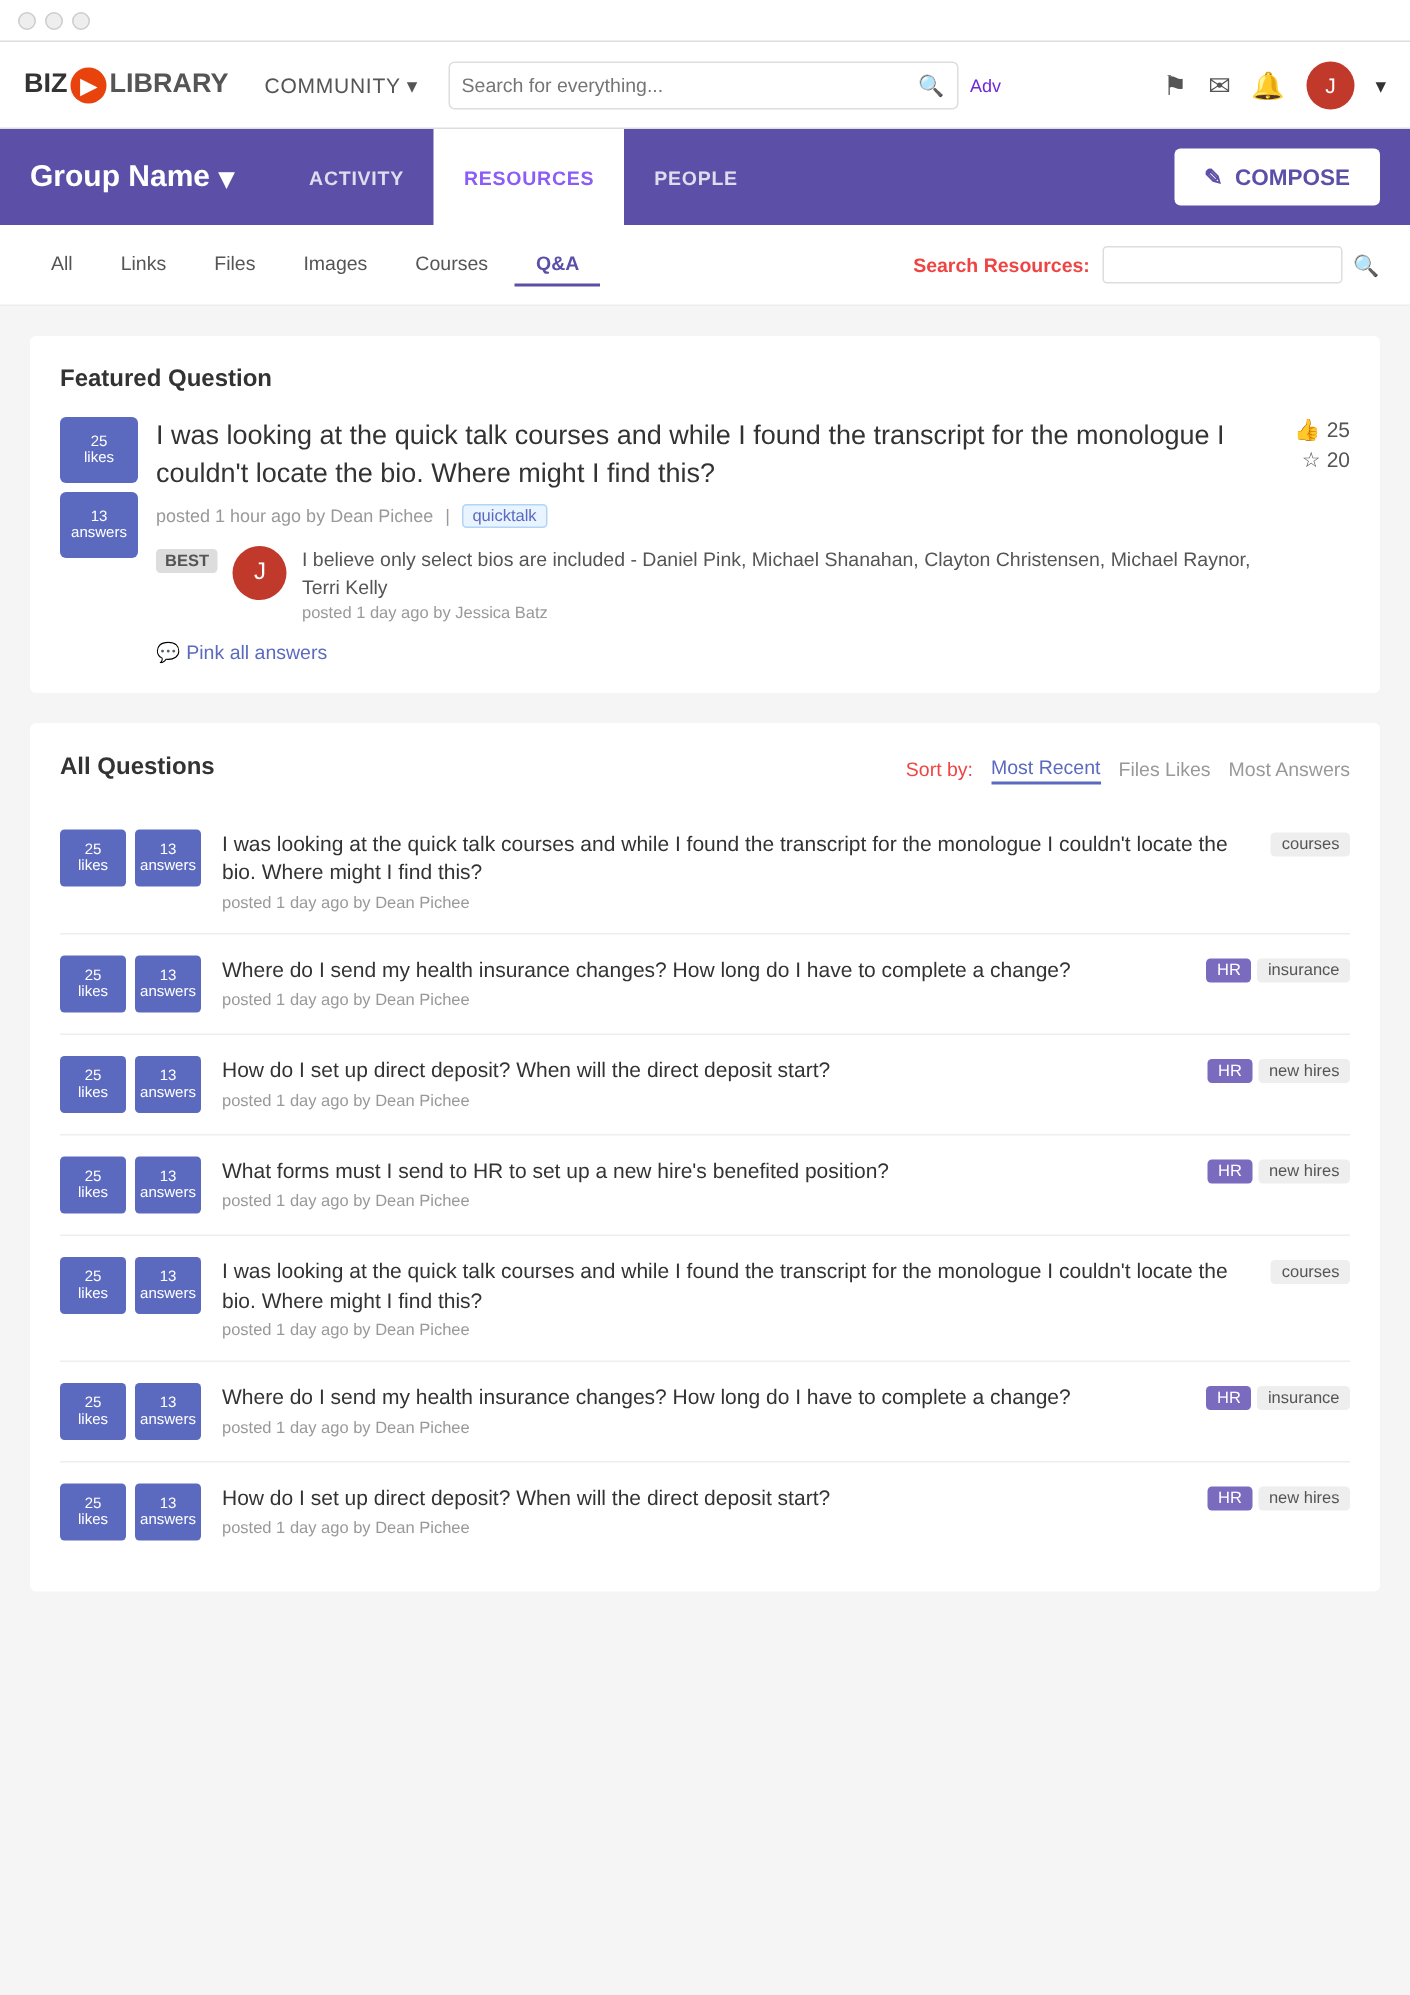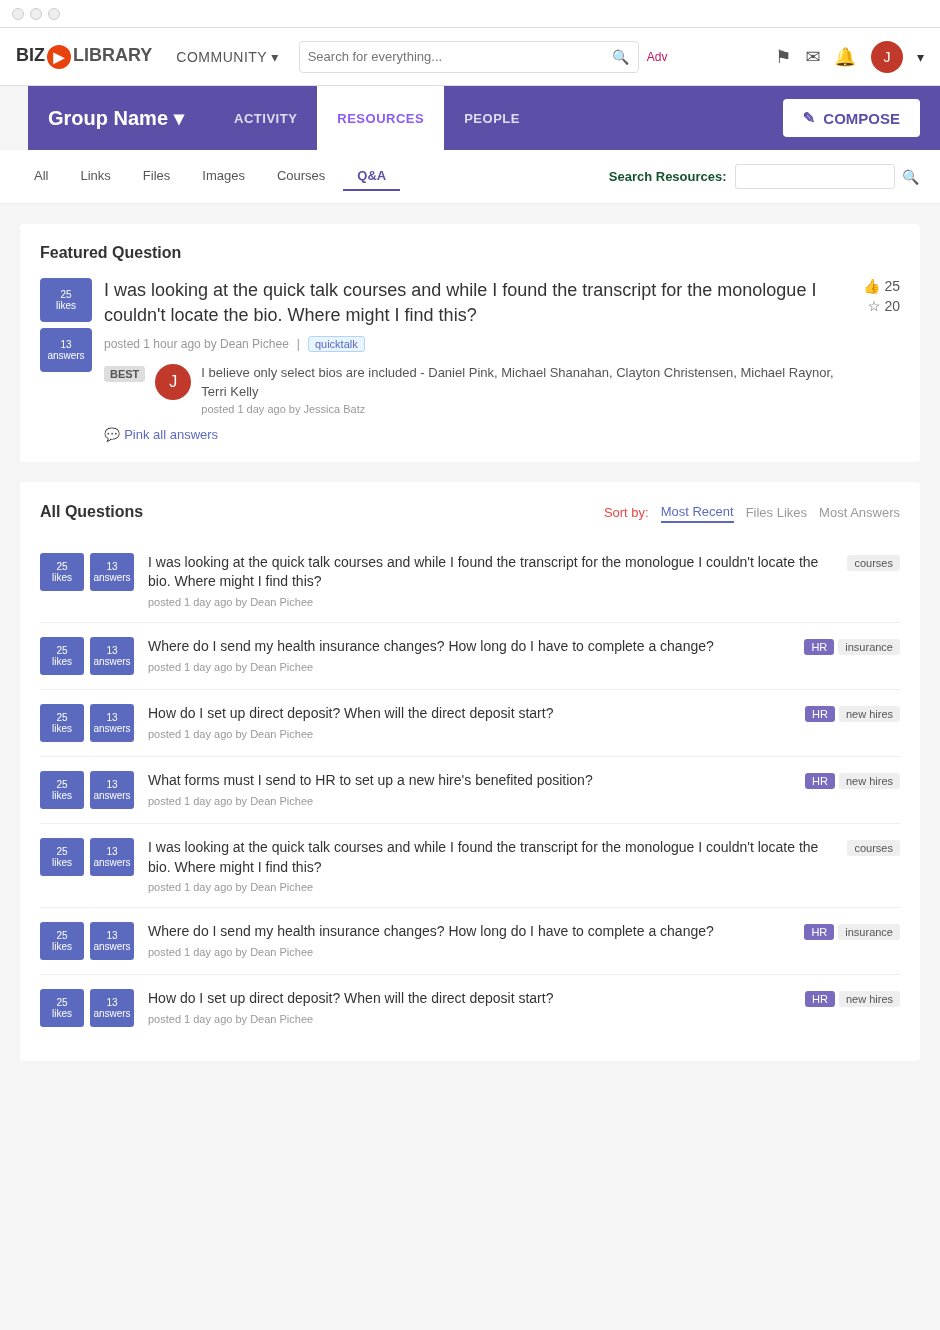--- a/index.html
+++ b/index.html
@@ -13,40 +13,40 @@
     
     .top-nav { background: #fff; height: 58px; display: flex; align-items: center; padding: 0 16px; border-bottom: 1px solid #ddd; gap: 0; }
     .logo { display: flex; font-weight: bold; font-size: 18px; margin-right: 24px; }
     .logo-biz { color: #333; }
     .logo-icon { width: 24px; height: 24px; background: #e8420d; border-radius: 50%; display: inline-flex; align-items: center; justify-content: center; color: #fff; font-size: 14px; font-weight: bold; margin: 0 2px; }
     .logo-library { color: #555; }
     .nav-community { display: flex; align-items: center; gap: 4px; color: #555; font-size: 14px; font-weight: 500; letter-spacing: 0.5px; margin-right: 20px; cursor: pointer; }
     .search-bar { flex: 1; max-width: 340px; display: flex; align-items: center; border: 1px solid #ddd; border-radius: 4px; padding: 0 8px; height: 32px; background: #fff; }
     .search-bar input { border: none; outline: none; flex: 1; font-size: 13px; color: #999; }
     .search-icon { color: #999; font-size: 14px; }
-    .adv-link { color: #be185d; font-size: 12px; margin-left: 8px; cursor: pointer; }
+    .adv-link { color: #6d28d9; font-size: 12px; margin-left: 8px; cursor: pointer; }
     .nav-icons { display: flex; align-items: center; gap: 14px; margin-left: auto; }
     .nav-icon { font-size: 18px; color: #555; cursor: pointer; }
     .avatar { width: 32px; height: 32px; border-radius: 50%; background: #c0392b; display: flex; align-items: center; justify-content: center; color: #fff; font-size: 14px; cursor: pointer; }
 
     
-    .group-header { background: #5b4fa8; height: 64px; display: flex; align-items: center; padding: 0 20px; gap: 0; margin-left: 28px; }
+    .group-header { background: #5b4fa8; height: 64px; display: flex; align-items: center; padding: 0 20px; gap: 0; }
     .group-name { color: #fff; font-size: 20px; font-weight: bold; display: flex; align-items: center; gap: 6px; cursor: pointer; margin-right: 30px; }
     .group-nav { display: flex; align-items: center; flex: 1; gap: 0; }
     .group-nav-item { color: rgba(255,255,255,0.8); font-size: 13px; font-weight: 600; padding: 0 20px; height: 64px; display: flex; align-items: center; cursor: pointer; letter-spacing: 0.5px; }
     .group-nav-item.active { background: #fff; color: #8b5cf6; }
     .compose-btn { margin-left: auto; background: #fff; color: #5b4fa8; border: none; border-radius: 4px; padding: 10px 20px; font-size: 15px; font-weight: bold; cursor: pointer; display: flex; align-items: center; gap: 8px; }
 
     
     .filter-bar { background: #fff; padding: 12px 20px; display: flex; align-items: center; border-bottom: 1px solid #eee; gap: 12px; }
     .filter-tabs { display: flex; align-items: center; gap: 4px; flex: 1; }
     .filter-tab { padding: 6px 14px; color: #555; font-size: 13px; cursor: pointer; border-bottom: 2px solid transparent; }
     .filter-tab.active { color: #5b4fa8; border-bottom: 2px solid #5b4fa8; font-weight: 600; }
     .search-resources { display: flex; align-items: center; gap: 8px; }
-    .search-resources label { font-size: 13px; color: #14532d; font-weight: 600; }
+    .search-resources label { font-size: 13px; color: #ef4444; font-weight: 600; }
     .search-resources input { border: 1px solid #ddd; border-radius: 3px; padding: 4px 8px; font-size: 13px; width: 160px; outline: none; }
 
     
     .content { background: #f5f5f5; padding: 20px; }
     .featured-section { background: #fff; border-radius: 4px; padding: 20px; margin-bottom: 20px; }
     .section-title { font-size: 16px; font-weight: bold; color: #333; margin-bottom: 16px; }
     .featured-question { display: flex; gap: 12px; }
     .vote-col { display: flex; flex-direction: column; gap: 6px; }
     .vote-badge { border-radius: 4px; width: 52px; height: 44px; display: flex; flex-direction: column; align-items: center; justify-content: center; font-size: 18px; font-weight: bold; color: #fff; }
     .vote-badge.likes { background: #5b6abf; }

